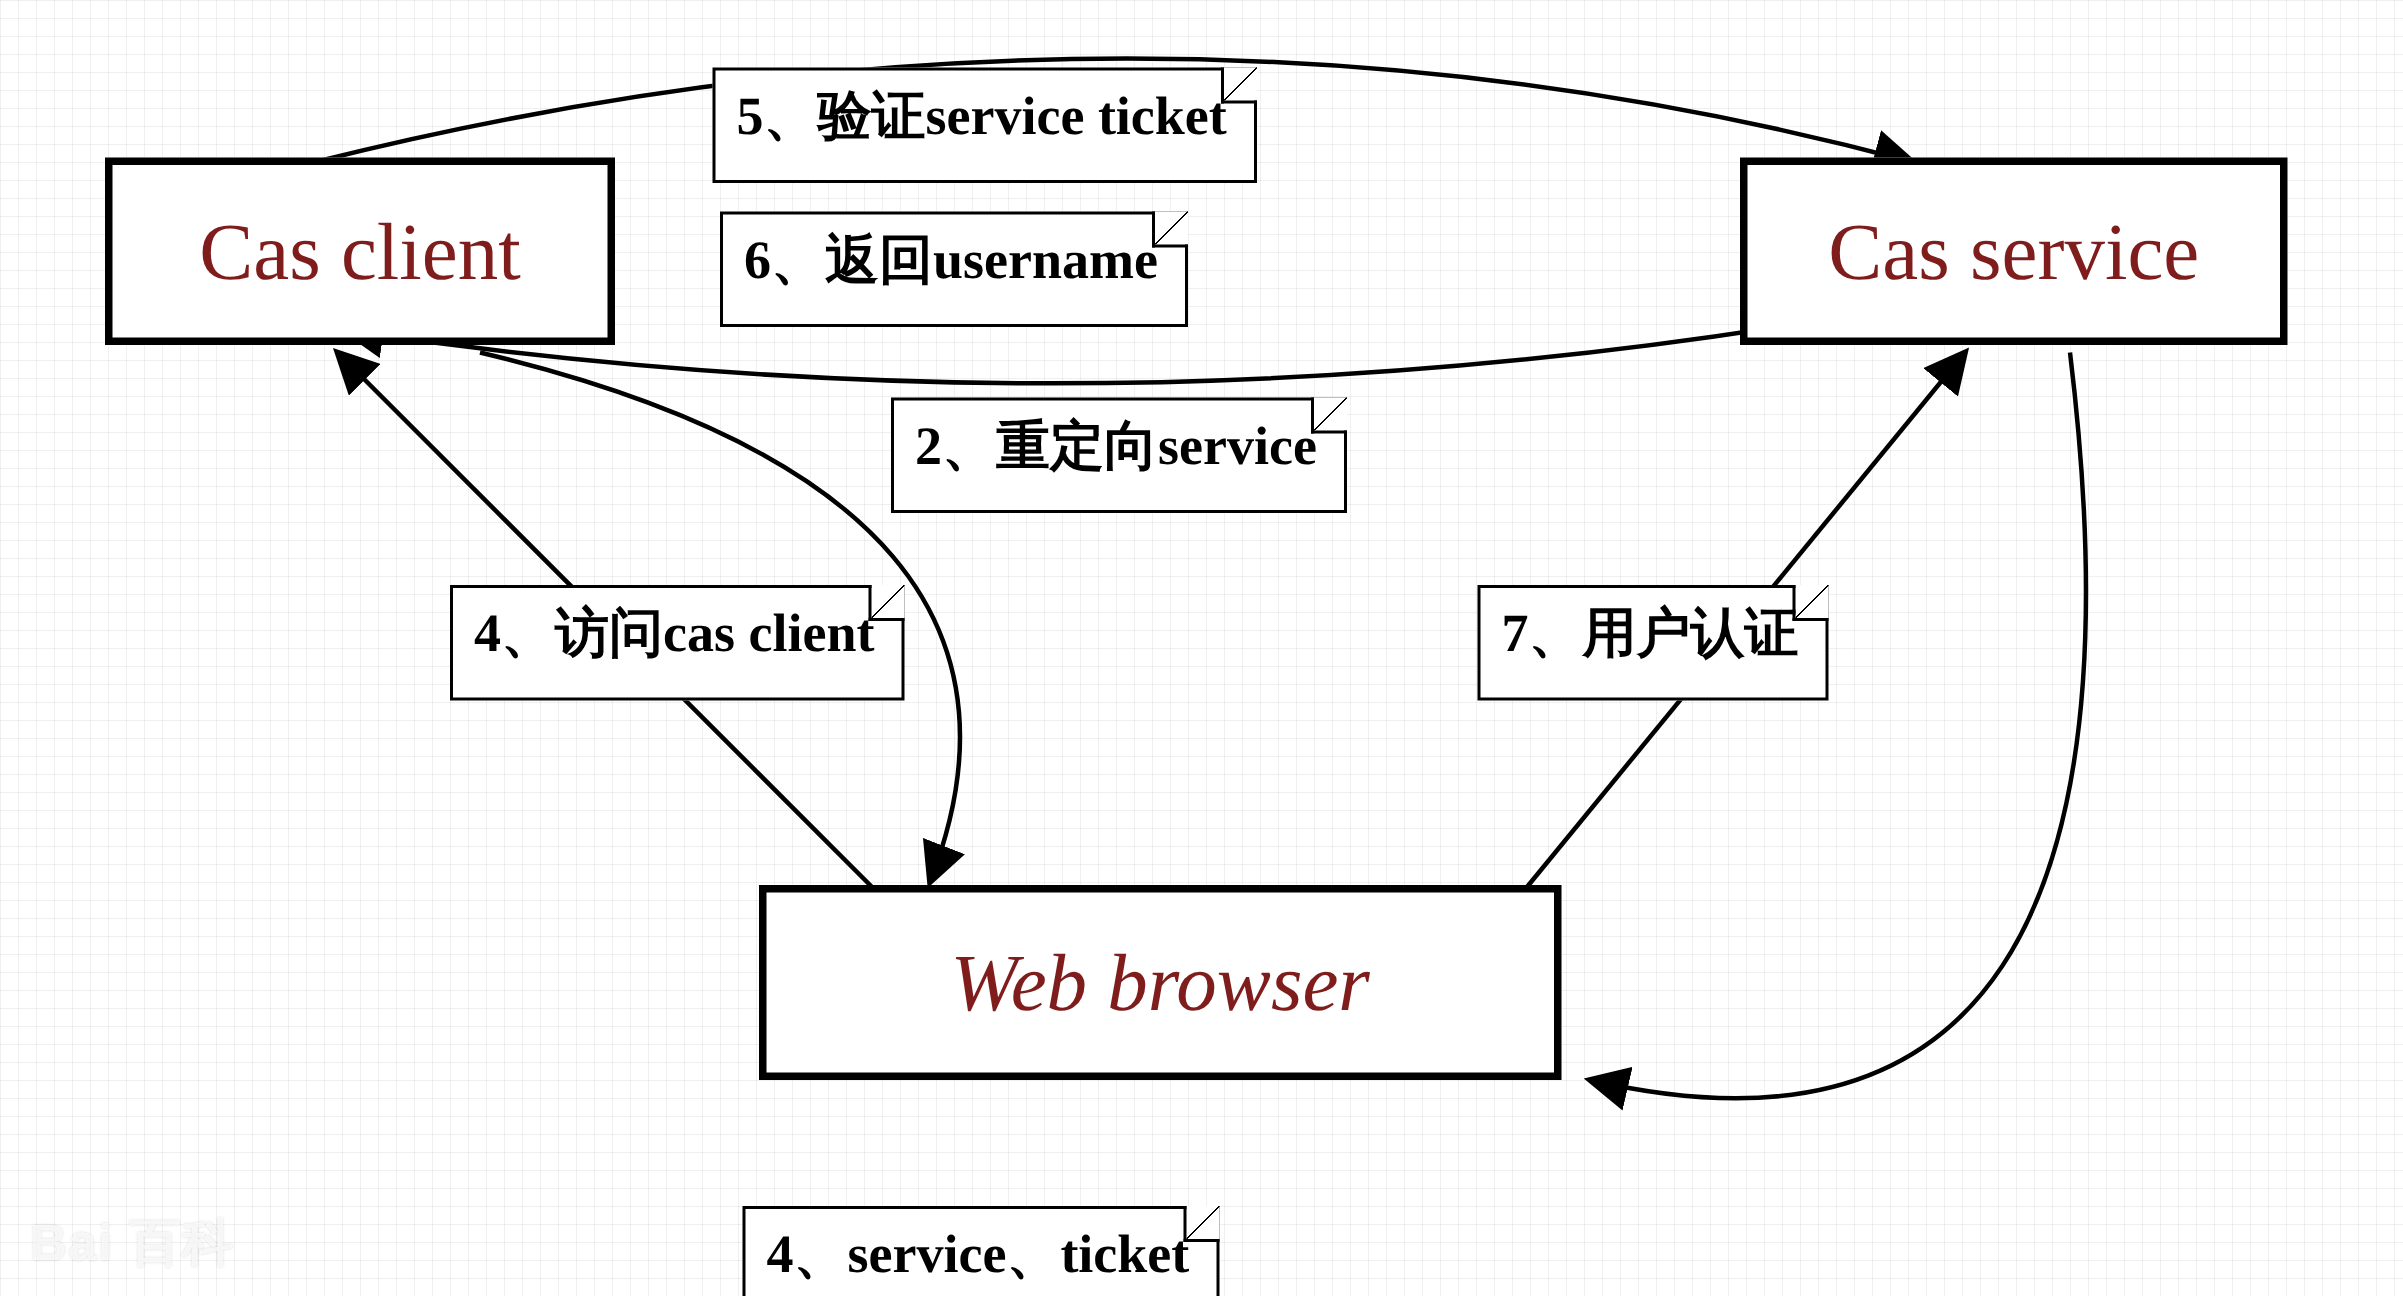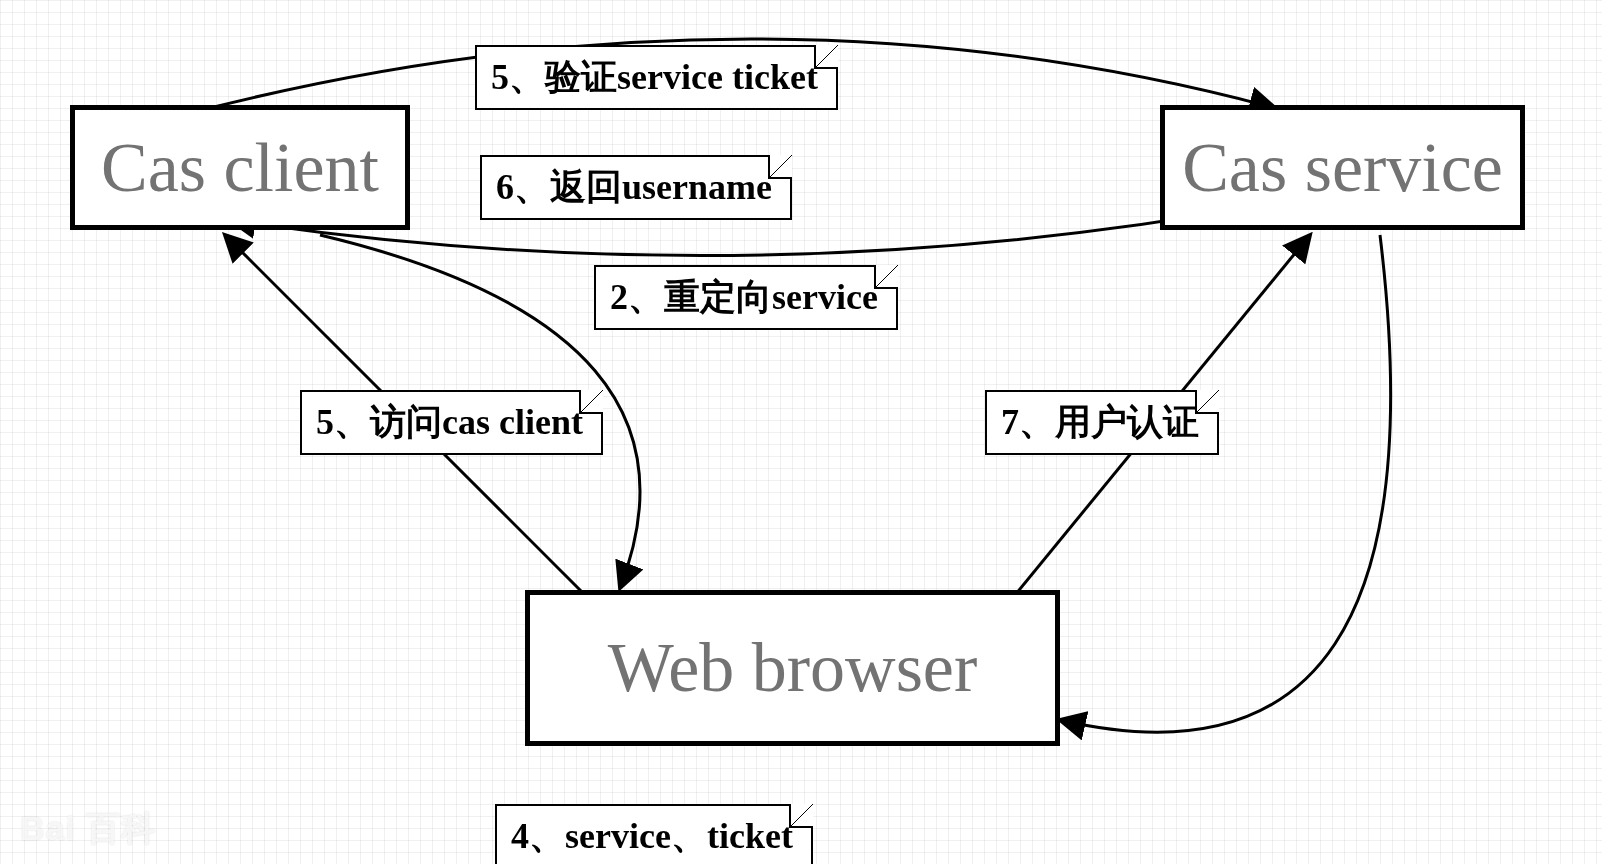--- a/index.html
+++ b/index.html
@@ -28,32 +28,32 @@
     height: 864px;
     pointer-events: none;
   }
   .box {
     position: absolute;
     border: 5px solid #000;
     background: #fff;
     display: flex;
     align-items: center;
     justify-content: center;
-    font-size: 70px;
-    color: #737373;
+    font-size: 54px;
+    color: #7f1d1d;
     box-sizing: border-box;
     z-index: 3;
   }
   .note {
     position: absolute;
     background: #fff;
     border: 2px solid #000;
     font-size: 36px;
     font-weight: bold;
-    padding: 6px 18px 6px 14px;
+    padding: 6px 18px 18px 14px;
     box-sizing: border-box;
     z-index: 5;
   }
   .note::after {
     
     content: "";
     position: absolute;
     top: -2px;
     right: -2px;
     width: 22px;
@@ -101,38 +101,38 @@
 </svg>
 
 <div class="box" style="left:70px; top:105px; width:340px; height:125px;">
   <span>Cas client</span>
 </div>
 
 <div class="box" style="left:1160px; top:105px; width:365px; height:125px;">
   <span>Cas service</span>
 </div>
 
-<div class="box" style="left:525px; top:590px; width:535px; height:156px;">
+<div class="box" style="left:506px; top:590px; width:535px; height:130px;font-style:italic;">
   <span>Web browser</span>
 </div>
 
 <div class="note" style="left:475px; top:45px;">
   <span>5、验证service ticket</span>
 </div>
 
-<div class="note" style="left:480px; top:155px;">
+<div class="note" style="left:480px; top:141px;">
   <span>6、返回username</span>
 </div>
 
 <div class="note" style="left:594px; top:265px;">
   <span>2、重定向service</span>
 </div>
 
 <div class="note" style="left:300px; top:390px;">
-  <span>5、访问cas client</span>
+  <span>4、访问cas client</span>
 </div>
 
 <div class="note" style="left:985px; top:390px;">
   <span>7、用户认证</span>
 </div>
 
 <div class="note" style="left:495px; top:804px;">
   <span>4、service、ticket</span>
 </div>
 

